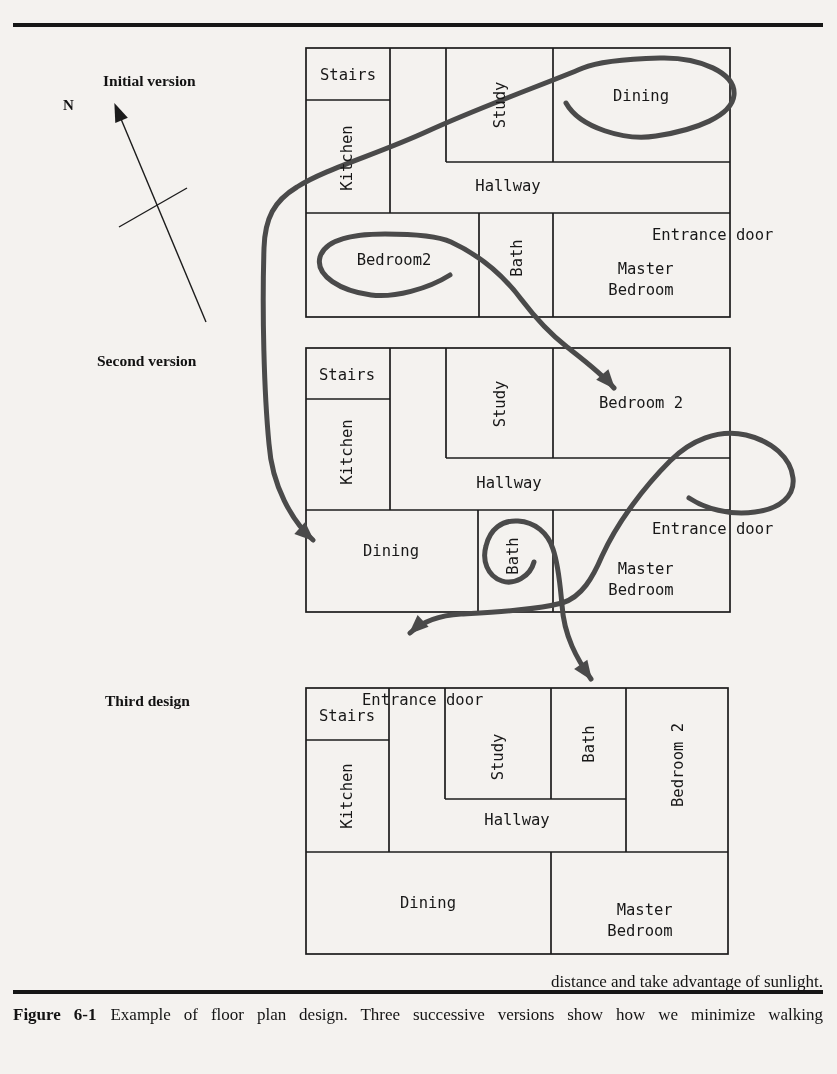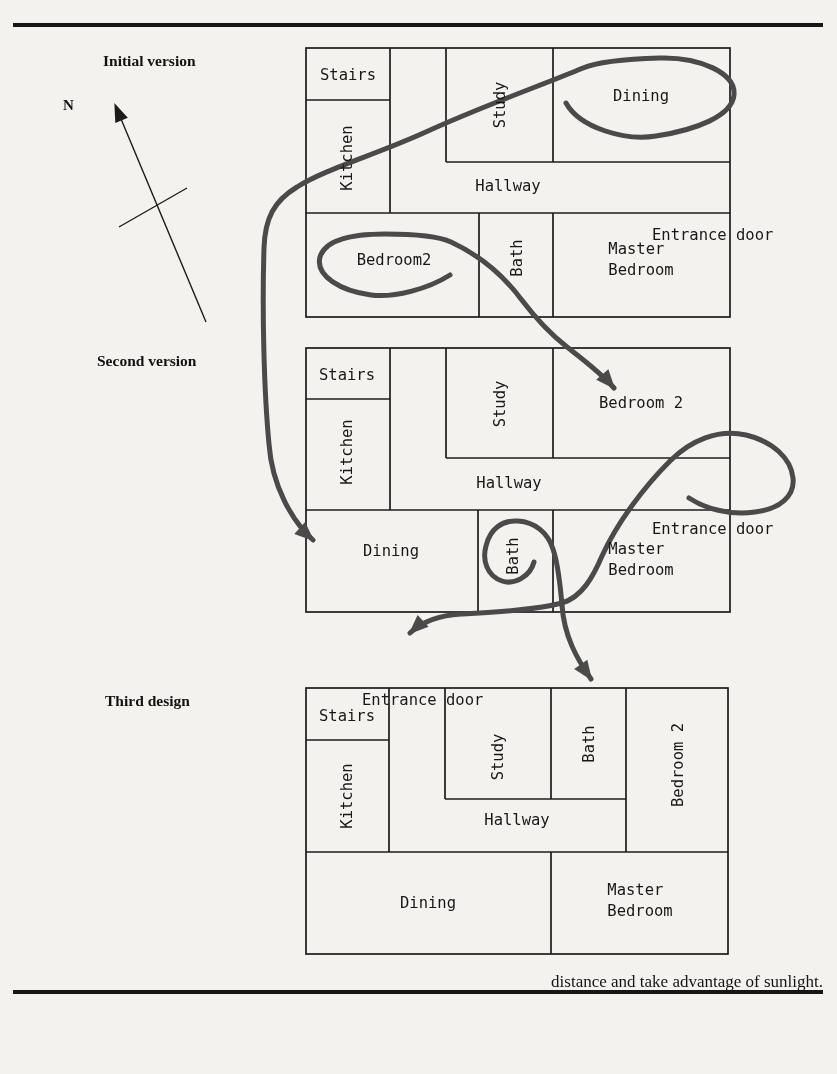--- a/index.html
+++ b/index.html
@@ -15,21 +15,21 @@
   }
   .nlabel{
     position:absolute;font-family:"Liberation Serif", serif;
     font-weight:bold;font-size:15px;color:#121212;
   }
   .room{
     position:absolute;font-size:15.5px;color:#181818;white-space:nowrap;
     transform:translate(-50%,-50%);letter-spacing:0px;line-height:16px;
   }
   .room.v{transform:translate(-50%,-50%) rotate(-90deg);}
-  .room.two{text-align:left;line-height:21px;}
+  .room.two{text-align:right;line-height:21px;margin-top:20px;}
   .entr{
     position:absolute;font-size:15.5px;color:#181818;white-space:nowrap;
     transform:translateY(-50%);
     margin-top:44px;
   }
   .svglayer{position:absolute;left:0;top:0;}
   .cap{
     position:absolute;left:13px;width:810px;
     font-family:"Liberation Serif", serif;font-size:17px;color:#141414;
   }
@@ -135,21 +135,21 @@
                C 718,429 691,440 670,461
                C 645,486 618,521 602,556
                C 593,577 582,597 562,603
                C 535,610 495,612 461,614
                C 443,615 425,619 410,633"></path>
     </g>
   </svg>
 
   <div class="nlabel" style="left:63px;top:97px;">N</div>
 
-  <div class="vtitle" style="left:103px;top:52px;">Initial version</div>
+  <div class="vtitle" style="left:103px;top:72px;">Initial version</div>
   <div class="vtitle" style="left:97px;top:352px;">Second version</div>
   <div class="vtitle" style="left:105px;top:692px;">Third design</div>
 
   <div>
     <div class="room" style="left:348px;top:75px;">Stairs</div>
     <div class="room v" style="left:347px;top:158px;">Kitchen</div>
     <div class="room v" style="left:500px;top:105px;">Study</div>
     <div class="room" style="left:641px;top:96px;">Dining</div>
     <div class="room" style="left:508px;top:186px;">Hallway</div>
     <div class="entr" style="left:652px;top:191px;">Entrance door</div>
@@ -186,15 +186,18 @@
     <div class="room v" style="left:678px;top:765px;">Bedroom 2</div>
     <div class="room" style="left:517px;top:820px;">Hallway</div>
     <div class="room" style="left:428px;top:903px;">Dining</div>
     <div class="room two" style="left:640px;top:901px;">
       <div>Master</div>
       <div>Bedroom</div>
     </div>
   </div>
 
   <div class="rule" style="top:990px;"></div>
+  <div class="cap cap1">
+    <span class="figlabel">Figure 6-1</span><span>Example of floor plan design. Three successive versions show how we minimize walking</span>
+  </div>
   <div class="cap cap2">distance and take advantage of sunlight.</div>
 
 </div>
 
 </body></html>

